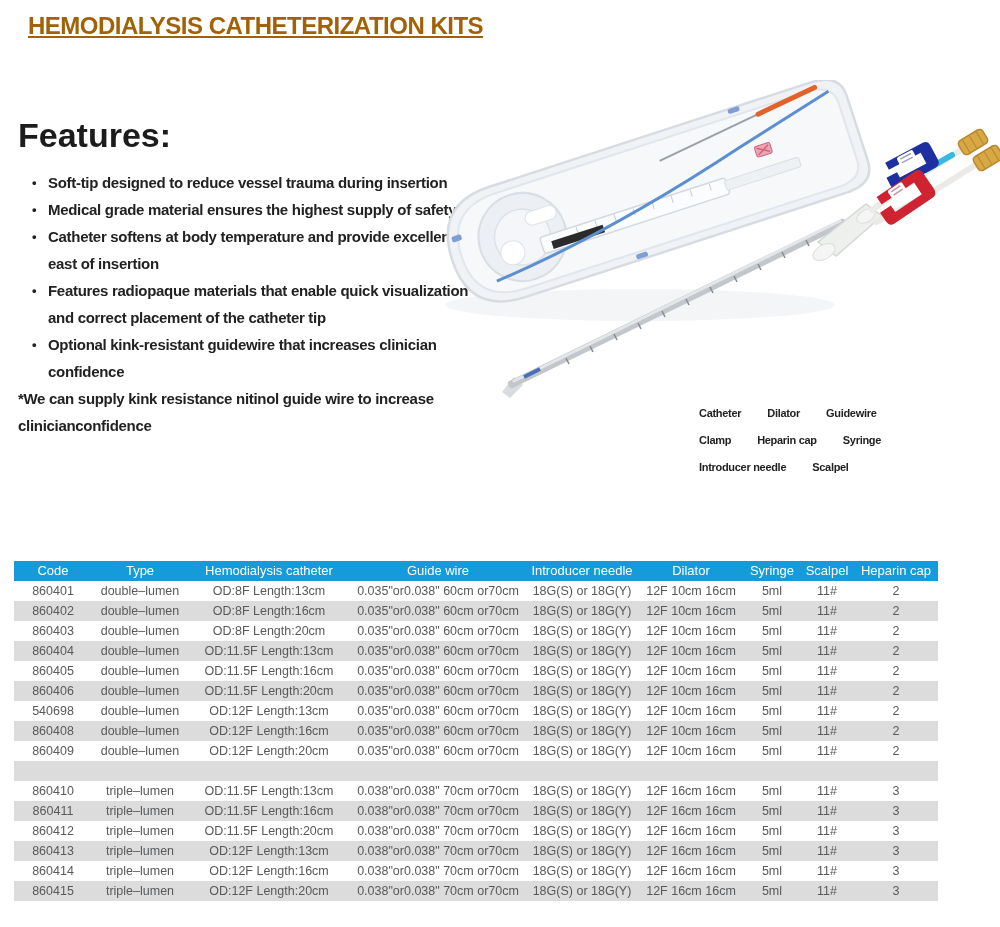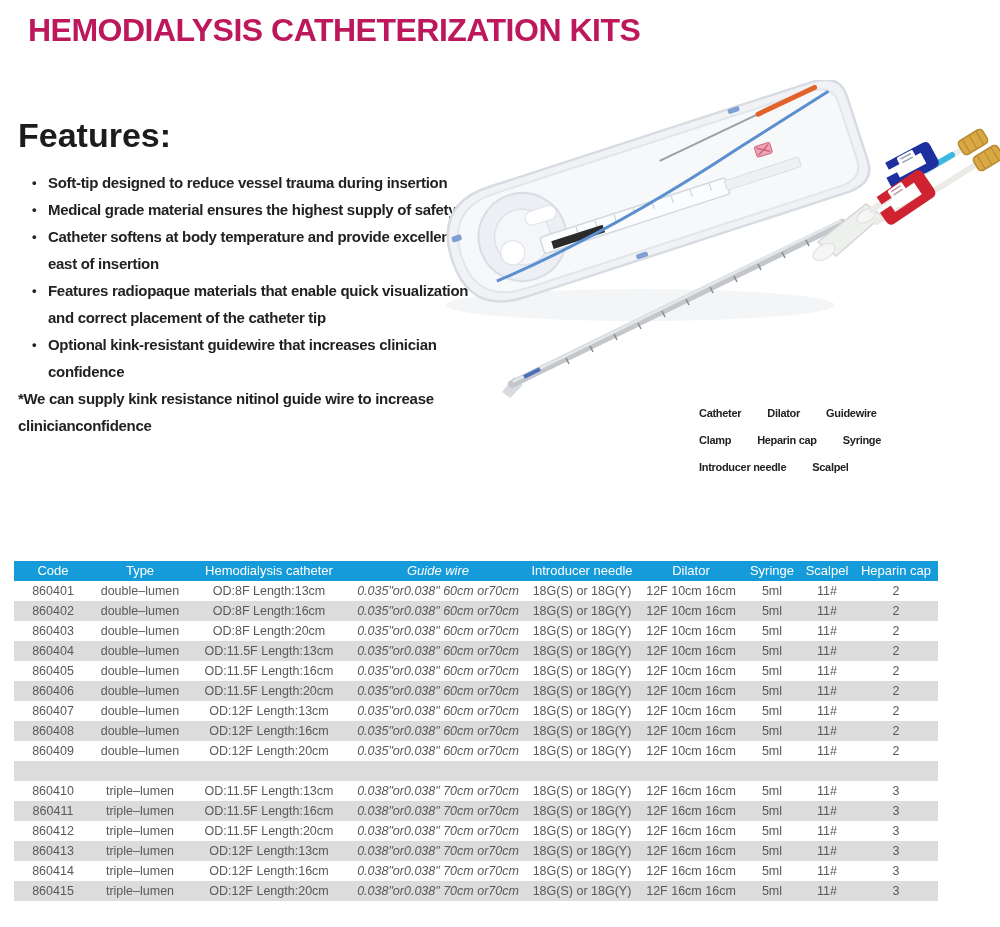--- a/index.html
+++ b/index.html
@@ -14,21 +14,21 @@
     --tip-orange:#e2622a;
     --hub-pink:#e8a8b8;
   }
   *{margin:0;padding:0;box-sizing:border-box;}
   html,body{background:#ffffff;}
   body{font-family:"Liberation Sans", sans-serif;}
   .page{position:relative;width:1000px;height:927px;background:#fff;overflow:hidden;}
 
   .page-title{
     position:absolute;left:28px;top:12px;
-    font-size:32px;font-weight:700;color:#be185d;letter-spacing:-0.5px;
+    font-size:24px;font-weight:700;color:#a16207;letter-spacing:-0.5px;text-decoration:underline;
   }
 
   
   .features{position:absolute;left:18px;top:116px;width:470px;}
   .features h2{font-size:34px;font-weight:700;color:#1c1c1c;margin-bottom:14px;letter-spacing:0;}
   .features ul{list-style:none;width:462px;}
   .features li{
     position:relative;padding-left:30px;
     font-size:15px;font-weight:700;color:#222;line-height:27px;letter-spacing:-0.3px;
   }
@@ -59,21 +59,21 @@
     text-align:center;white-space:nowrap;overflow:hidden;
   }
   .spec-table td{
     font-size:12.5px;color:var(--table-text);height:20px;line-height:20px;
     text-align:center;white-space:nowrap;overflow:hidden;padding:0;
   }
   .spec-table tbody tr:nth-child(even){background:var(--table-row-alt-bg);}
   .spec-table th:nth-child(1),.spec-table td:nth-child(1){width:78px;}
   .spec-table th:nth-child(2),.spec-table td:nth-child(2){width:96px;}
   .spec-table th:nth-child(3),.spec-table td:nth-child(3){width:162px;}
-  .spec-table th:nth-child(4),.spec-table td:nth-child(4){width:176px;font-style:italic;}
+  .spec-table th:nth-child(4),.spec-table td:nth-child(4){width:176px;}
   .spec-table th:nth-child(5),.spec-table td:nth-child(5){width:112px;}
   .spec-table th:nth-child(6),.spec-table td:nth-child(6){width:106px;}
   .spec-table th:nth-child(7),.spec-table td:nth-child(7){width:56px;}
   .spec-table th:nth-child(8),.spec-table td:nth-child(8){width:54px;}
   .spec-table th:nth-child(9),.spec-table td:nth-child(9){width:84px;}
 </style>
 </head>
 <body>
 
 <div class="page">
@@ -288,21 +288,21 @@
           <td>double–lumen</td>
           <td>OD:11.5F Length:20cm</td>
           <td>0.035"or0.038" 60cm or70cm</td>
           <td>18G(S) or 18G(Y)</td>
           <td>12F 10cm 16cm</td>
           <td>5ml</td>
           <td>11#</td>
           <td>2</td>
         </tr>
         <tr>
-          <td>860407</td>
+          <td>540698</td>
           <td>double–lumen</td>
           <td>OD:12F Length:13cm</td>
           <td>0.035"or0.038" 60cm or70cm</td>
           <td>18G(S) or 18G(Y)</td>
           <td>12F 10cm 16cm</td>
           <td>5ml</td>
           <td>11#</td>
           <td>2</td>
         </tr>
         <tr>

